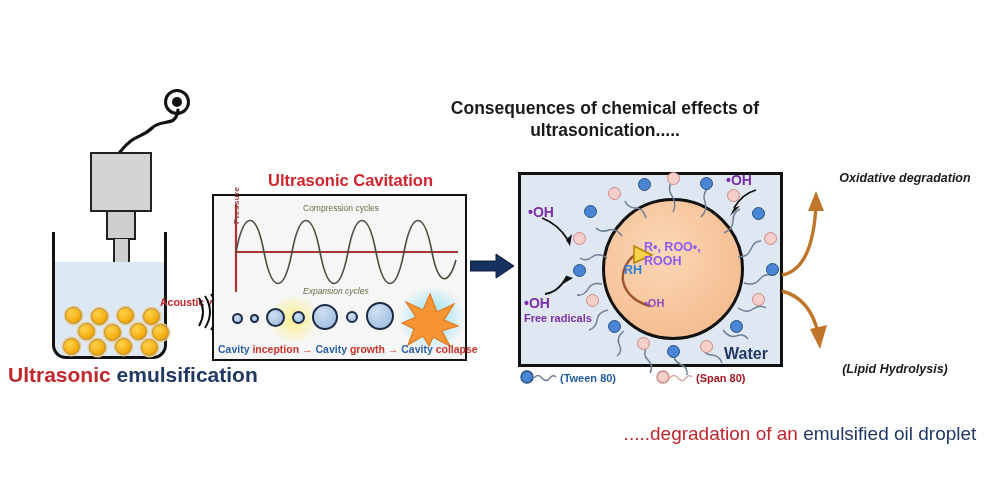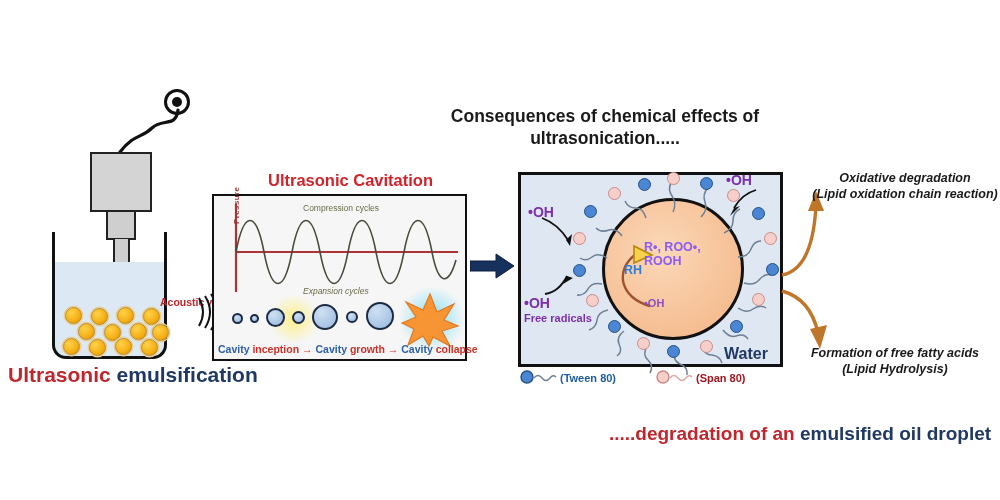--- a/index.html
+++ b/index.html
@@ -82,30 +82,30 @@
                 line-height:14px;}
   #lbl-water{left:724px;top:345px;color:#1f3864;font-size:16px;font-weight:bold;}
 
   
   #legend{left:520px;top:372px;width:270px;}
   .leg-item{position:absolute;font-size:11px;font-weight:bold;}
   #leg-tween-txt{left:40px;top:0;color:#1f5c9e;}
   #leg-span-txt{left:176px;top:0;color:#a01820;}
 
   
-  #headline{left:420px;top:105px;width:370px;text-align:center;font-size:17.5px;
+  #headline{left:420px;top:97px;width:370px;text-align:center;font-size:17.5px;
             font-weight:bold;color:#1a1a1a;line-height:22px;}
   .outcome{position:absolute;font-style:italic;font-weight:bold;color:#1a1a1a;
            font-size:12.5px;line-height:16px;text-align:center;width:230px;}
   #outcome-top{left:790px;top:170px;}
   #outcome-bottom{left:780px;top:345px;}
   #branch-arrows{left:780px;top:175px;}
 
   #bottom-caption{left:600px;top:422px;width:400px;text-align:center;font-size:19px;
-                  font-weight:bold;line-height:24px;}
+                  font-weight:normal;line-height:24px;}
 </style>
 </head>
 <body>
 
 <div class="abs" id="plug-ring"></div>
 <div class="abs" id="plug-dot"></div>
 
 <svg class="abs" style="left:118px;top:104px;" width="62" height="52">
   <path d="M60 6 C58 24 44 14 34 24 C24 34 16 30 2 48" fill="none" stroke="#111" stroke-width="3.2" stroke-linecap="round"></path>
 </svg>
@@ -278,22 +278,21 @@
 
 <svg class="abs" id="branch-arrows" width="70" height="180">
   <path d="M2 100 C24 96 34 70 36 30" fill="none" stroke="#c0762a" stroke-width="3.4"></path>
   <polygon points="36,16 44,36 28,36" fill="#c0762a"></polygon>
   <path d="M2 116 C24 122 34 140 38 158" fill="none" stroke="#c0762a" stroke-width="3.4"></path>
   <polygon points="40,174 30,154 47,150" fill="#c0762a"></polygon>
 </svg>
 
 <div class="outcome" id="outcome-top">
   <span>Oxidative degradation</span><br>
-  <span>(Lipid oxidation chain reaction)</span>
 </div>
 <div class="outcome" id="outcome-bottom">
-  <span>Formation of free fatty acids</span><br>
+  <br>
   <span>(Lipid Hydrolysis)</span>
 </div>
 
 <div class="abs" id="bottom-caption">
   <span class="red">.....degradation of an </span><span class="navy">emulsified oil droplet</span>
 </div>
 
 </body></html>

